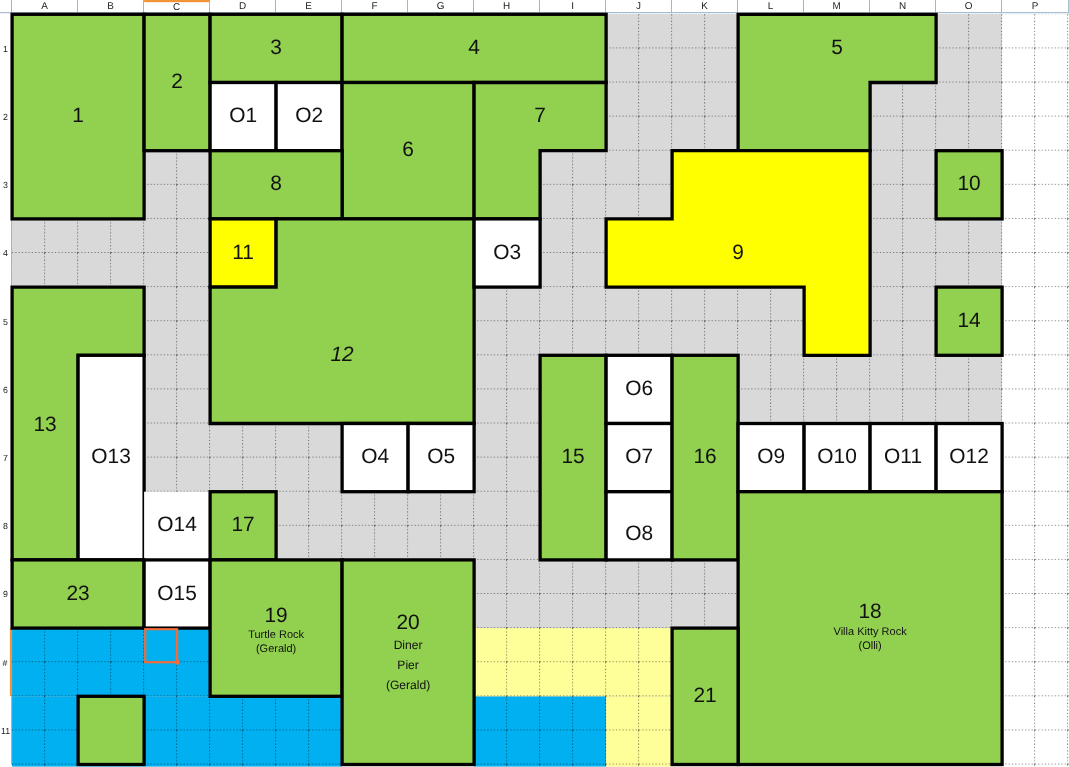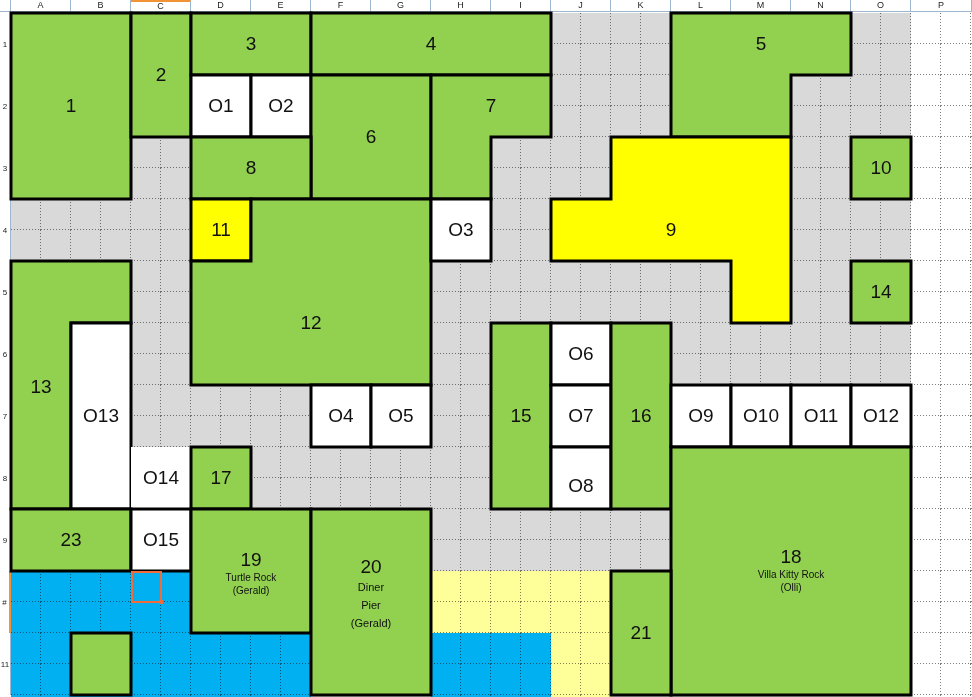--- a/index.html
+++ b/index.html
@@ -150,21 +150,21 @@
     </div>
   <div class="lbl" style="left:551px;top:199px;width:240px;height:62px;">
       <span class="num">9</span>
     </div>
   <div class="lbl" style="left:851px;top:137px;width:60px;height:62px;">
       <span class="num">10</span>
     </div>
   <div class="lbl" style="left:191px;top:199px;width:60px;height:62px;">
       <span class="num">11</span>
     </div>
-  <div class="lbl" style="left:191px;top:261px;width:240px;height:124px;">
+  <div class="lbl" style="left:191px;top:261px;width:240px;height:124px;font-style:italic;">
       <span class="num">12</span>
     </div>
   <div class="lbl" style="left:431px;top:199px;width:60px;height:62px;">
       <span class="num">O3</span>
     </div>
   <div class="lbl" style="left:11px;top:356px;width:60px;height:62px;">
       <span class="num">13</span>
     </div>
   <div class="lbl" style="left:851px;top:261px;width:60px;height:62px;">
       <span class="num">14</span>

